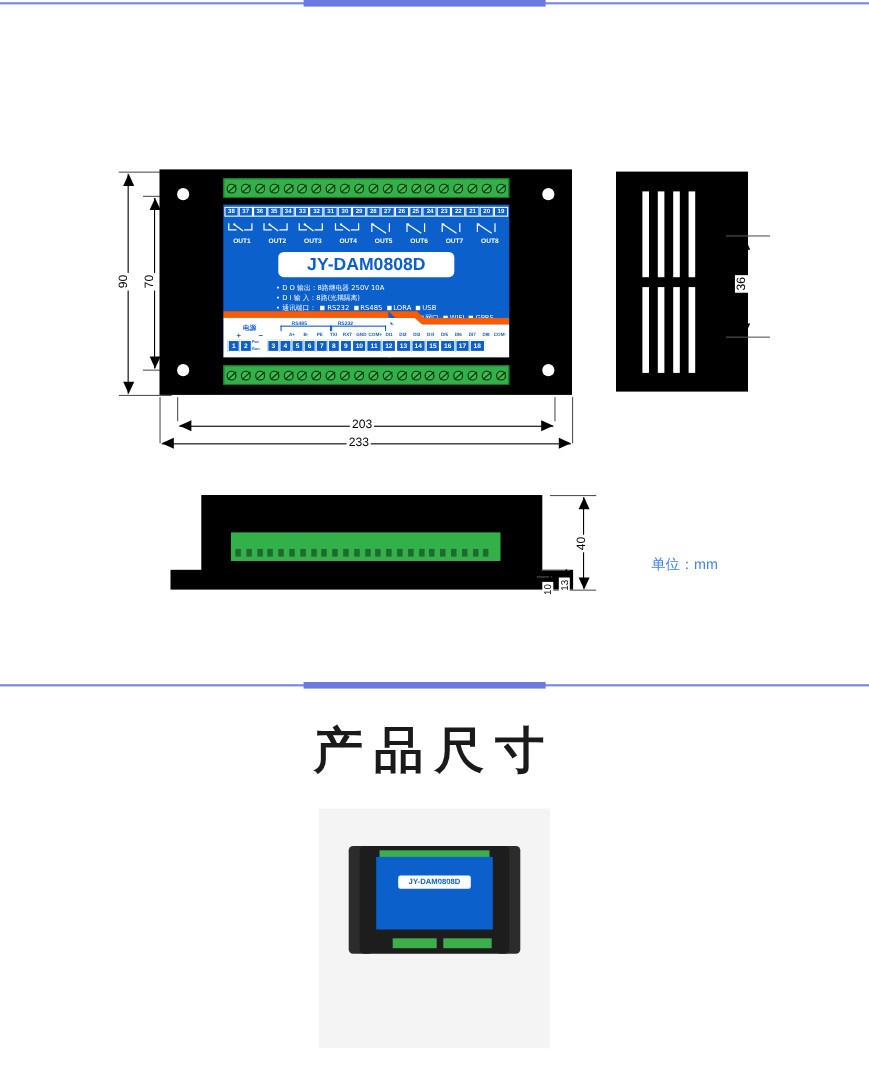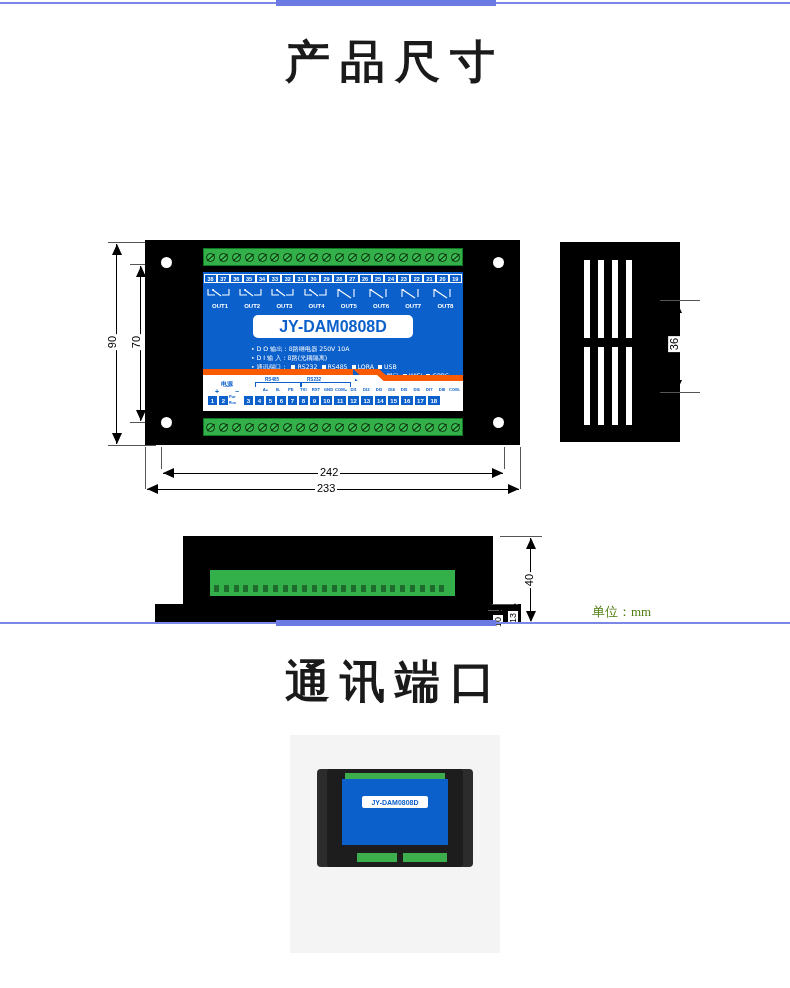--- a/index.html
+++ b/index.html
@@ -96,21 +96,21 @@
   #side-view{left:560px;top:150px;width:120px;height:200px;}
   .sideshell{position:absolute;left:0;top:0;width:120px;height:200px;background:#000;}
   .slot{position:absolute;background:#fff;width:6px;}
 
   
   #profile-view{left:155px;top:440px;width:360px;height:100px;}
   .pf-body{position:absolute;background:#000;}
   .pf-green{position:absolute;background:#33b04a;}
   .pf-pin{position:absolute;background:#1f6b2b;width:5px;height:7px;}
 
-  .unit{position:absolute;font-size:13px;color:#4d7c0f;font-family:Liberation Serif, serif;margin-top:13px;}
+  .unit{position:absolute;font-size:13px;color:#3b82f6;font-family:Liberation Sans, sans-serif;}
 
   
   .prodcard{
     position:absolute;left:290px;top:735px;width:210px;height:218px;background:#f4f4f4;
   }
   .prodphoto{position:absolute;left:25px;top:28px;width:160px;height:110px;}
   .pp-shell{position:absolute;left:12px;top:6px;width:136px;height:98px;background:#1d1d1d;border-radius:4px;}
   .pp-ear{position:absolute;width:22px;height:98px;background:#2c2c2c;top:6px;border-radius:4px;}
   .pp-label{position:absolute;left:27px;top:16px;width:106px;height:66px;background:#0b60cc;}
   .pp-brand{
@@ -127,21 +127,20 @@
 </head>
 <body>
 
 <div class="section">
 
   <div class="divider">
     <div class="thin"></div>
     <div class="thick"></div>
   </div>
 
-  <h1 class="sec-title">产品尺寸</h1>
 
   <div class="drawing">
 
     <div class="ext abs" style="left:108px;top:150px;width:48px;"></div>
     <div class="ext abs" style="left:108px;top:353px;width:48px;"></div>
     <div class="dimline abs" style="left:116px;top:152px;width:1px;height:200px;"></div>
     <div class="arrU abs" style="left:112px;top:152px;"></div>
     <div class="arrD abs" style="left:112px;top:341px;"></div>
     <div class="dimtxt vert abs" style="left:104px;top:244px;">90</div>
 
@@ -368,21 +367,21 @@
           <div class="scr"></div>
           <div class="scr"></div>
         </div>
     </div>
 
     <div class="ext abs" style="left:161px;top:355px;width:1px;height:22px;background:#555;"></div>
     <div class="ext abs" style="left:504px;top:355px;width:1px;height:22px;background:#555;"></div>
     <div class="dimline abs" style="left:163px;top:381px;width:340px;height:1px;"></div>
     <div class="arrL abs" style="left:163px;top:376px;"></div>
     <div class="arrR abs" style="left:492px;top:376px;"></div>
-    <div class="dimtxt abs" style="left:318px;top:374px;">242</div>
+    <div class="dimtxt abs" style="left:318px;top:374px;">203</div>
 
     <div class="ext abs" style="left:145px;top:355px;width:1px;height:42px;background:#555;"></div>
     <div class="ext abs" style="left:520px;top:355px;width:1px;height:42px;background:#555;"></div>
     <div class="dimline abs" style="left:147px;top:397px;width:372px;height:1px;"></div>
     <div class="arrL abs" style="left:147px;top:392px;"></div>
     <div class="arrR abs" style="left:508px;top:392px;"></div>
     <div class="dimtxt abs" style="left:315px;top:390px;">233</div>
 
     <div id="side-view" class="abs">
       <div class="sideshell"></div>
@@ -456,21 +455,21 @@
 
     <div class="unit" style="left:592px;top:498px;">单位：mm</div>
   </div>
 </div>
 
 <div class="section" style="position:absolute;left:0;top:620px;">
   <div class="divider">
     <div class="thin"></div>
     <div class="thick"></div>
   </div>
-  <h1 class="sec-title">通讯端口</h1>
+  <h1 class="sec-title">产品尺寸</h1>
 </div>
 
 <div class="prodcard">
   <div class="prodphoto">
     <div class="pp-ear" style="left:2px;"></div>
     <div class="pp-ear" style="left:136px;"></div>
     <div class="pp-shell"></div>
     <div class="pp-green" style="left:30px;top:10px;width:100px;"></div>
     <div class="pp-label"></div>
     <div class="pp-brand">JY-DAM0808D</div>

